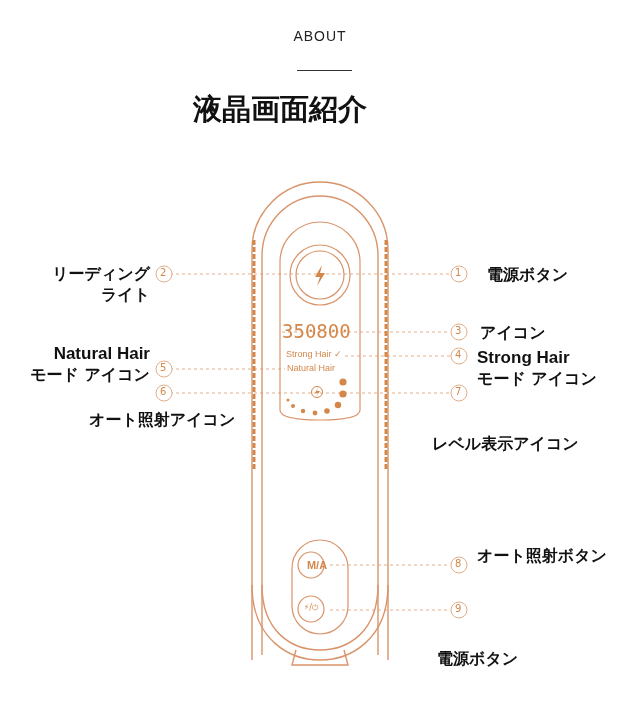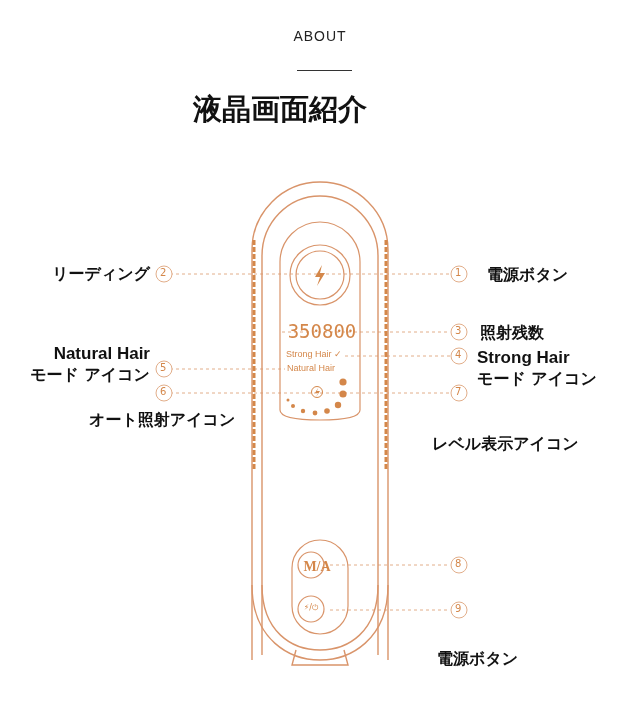--- a/index.html
+++ b/index.html
@@ -78,50 +78,52 @@
     <circle cx="459" cy="332" r="8"></circle>
     <circle cx="459" cy="356" r="8"></circle>
     <circle cx="164" cy="369" r="8"></circle>
     <circle cx="164" cy="393" r="8"></circle>
     <circle cx="459" cy="393" r="8"></circle>
     <circle cx="459" cy="565" r="8"></circle>
     <circle cx="459" cy="610" r="8"></circle>
   </g>
 </svg>
 
-<div style="position:absolute;left:282px;top:320px;width:80px;text-align:center;font-family:'DejaVu Sans Mono',monospace;font-size:19px;color:#D4874A;letter-spacing:0px;">350800</div>
+<div style="position:absolute;left:282px;top:320px;width:80px;font-family:'DejaVu Sans Mono',monospace;font-size:19px;color:#D4874A;letter-spacing:0px;">350800</div>
 <div style="position:absolute;left:286px;top:349px;font-family:'Liberation Sans',sans-serif;font-size:9px;color:#D4874A;text-align:center;"><span>Strong Hair</span> <span>✓</span></div>
 <div style="position:absolute;left:287px;top:363px;font-family:'Liberation Sans',sans-serif;font-size:9px;color:#D4874A;">Natural Hair</div>
 
-<div style="position:absolute;left:300px;top:559px;width:34px;text-align:center;font-family:Liberation Serif, serif;font-size:14px;font-weight:bold;color:#D4874A;">M/A</div>
+<div style="position:absolute;left:300px;top:559px;width:34px;text-align:center;font-family:Liberation Sans, sans-serif;font-size:11px;font-weight:bold;color:#D4874A;">M/A</div>
 <div style="position:absolute;left:300px;top:603px;width:22px;text-align:center;font-size:8px;color:#D4874A;">⚡/⏻</div>
 
 <div style="position:absolute;font-size:10px;color:#D4874A;left:160px;top:267px;">2</div>
 <div style="position:absolute;font-size:10px;color:#D4874A;left:455px;top:267px;">1</div>
 <div style="position:absolute;font-size:10px;color:#D4874A;left:455px;top:325px;">3</div>
 <div style="position:absolute;font-size:10px;color:#D4874A;left:455px;top:349px;">4</div>
 <div style="position:absolute;font-size:10px;color:#D4874A;left:160px;top:362px;">5</div>
 <div style="position:absolute;font-size:10px;color:#D4874A;left:160px;top:386px;">6</div>
 <div style="position:absolute;font-size:10px;color:#D4874A;left:455px;top:386px;">7</div>
 <div style="position:absolute;font-size:10px;color:#D4874A;left:455px;top:558px;">8</div>
 <div style="position:absolute;font-size:10px;color:#D4874A;left:455px;top:603px;">9</div>
 
 <div class="lbl right" style="left:20px;width:130px;top:263px;">
   <div>リーディング</div>
+    <div>ライト</div>
 </div>
 <div class="lbl right" style="left:10px;width:140px;top:343px;">
   <div class="en" style="font-family:'Liberation Sans',sans-serif;font-size:17px;">Natural Hair</div>
     <div>モード アイコン</div>
 </div>
 <div class="lbl" style="left:57px;top:409px;margin-left:32px;">オート照射アイコン</div>
 
 <div class="lbl" style="left:487px;top:264px;">電源ボタン</div>
-<div class="lbl" style="left:480px;top:322px;">照射残数</div>
+<div class="lbl" style="left:480px;top:322px;">アイコン</div>
 <div class="lbl" style="left:477px;top:347px;">
   <div style="font-family:'Liberation Sans',sans-serif;font-size:17px;">Strong Hair</div>
     <div>モード アイコン</div>
 </div>
 <div class="lbl" style="left:432px;top:409px;margin-top:24px;">レベル表示アイコン</div>
 <div class="lbl" style="left:477px;top:545px;">
+    <div>オート照射ボタン</div>
 </div>
 <div class="lbl" style="left:437px;top:628px;margin-top:20px;">
   <div>電源ボタン</div>
 </div>
 
 </body></html>

